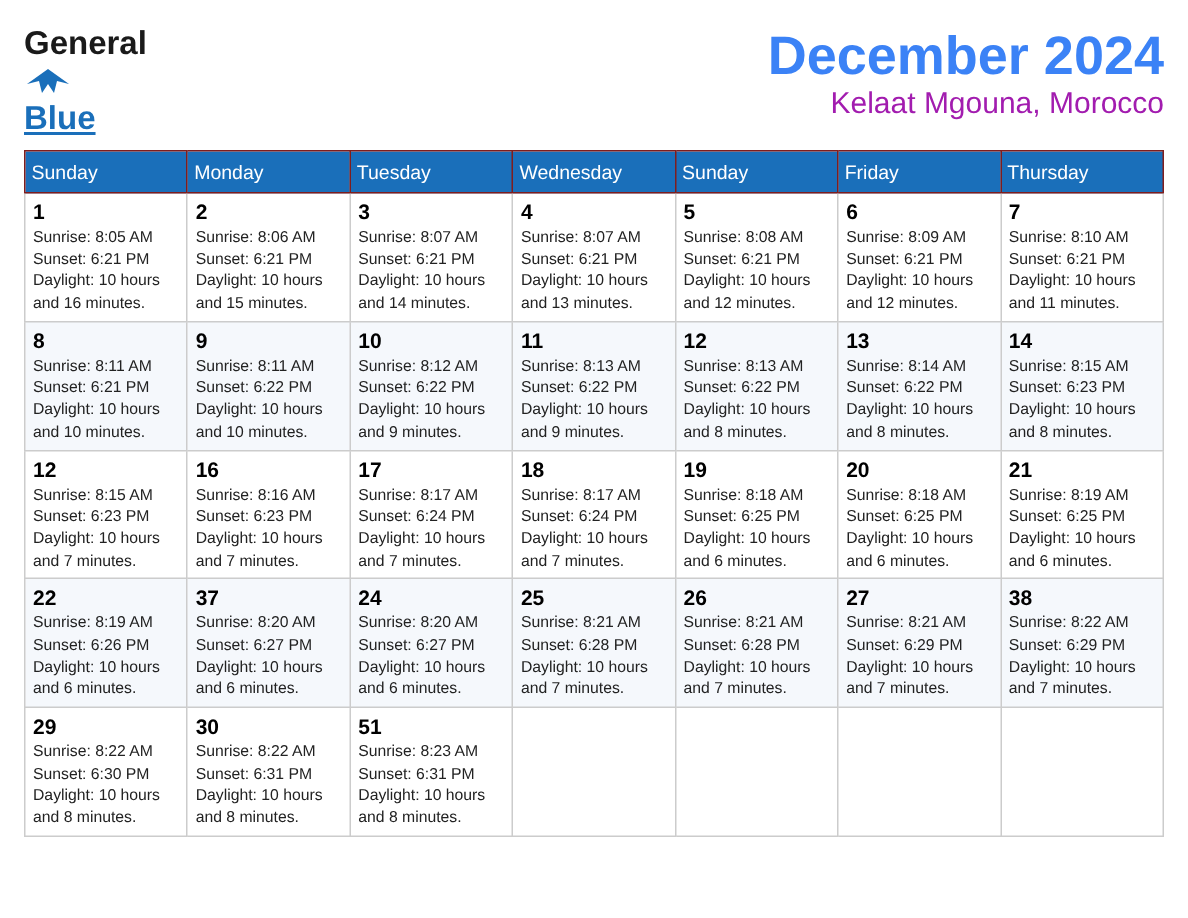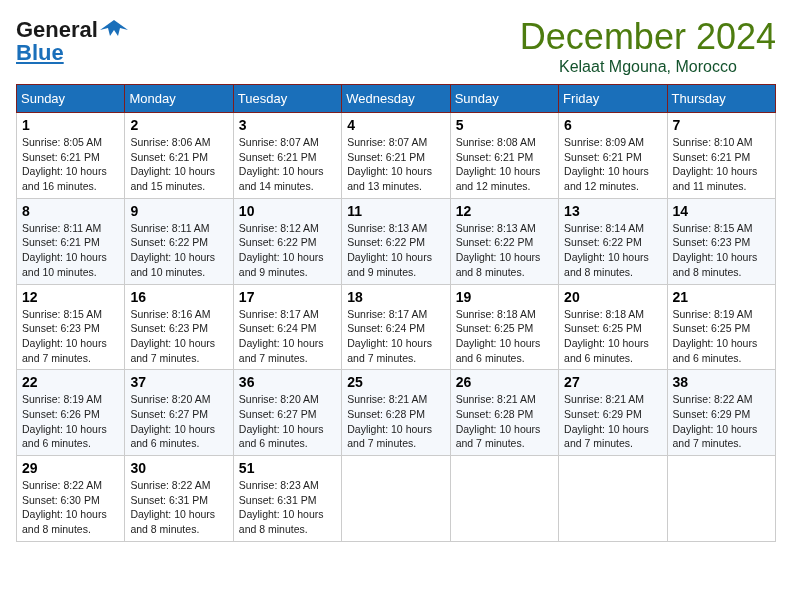--- a/index.html
+++ b/index.html
@@ -18,27 +18,26 @@
     }
     .logo {
       display: flex;
       align-items: center;
     }
     .title-block {
       text-align: right;
     }
     .month-title {
       font-size: 36px;
-      font-weight: normal;
-      color: #4d7c0f;
+      font-weight: bold;
+      color: #3b82f6;
     }
     .location-title {
-      font-size: 16px;
-      color: #14532d;
-      text-align: center;
+      font-size: 20px;
+      color: #a21caf;
     }
     .calendar {
       width: 100%;
       border-collapse: collapse;
       font-size: 11px;
     }
     .calendar th {
       background: #1a6fba;
       color: #fff;
       padding: 6px 4px;
@@ -72,21 +71,21 @@
     .empty-cell {
       background: #fff !important;
     }
   </style>
 </head>
 <body>
 
 <div class="header">
   <div class="logo">
     <div>
-      <div style="display:flex; align-items:center;">
+      <div style="display:flex; align-items:flex-start;flex-direction:column;">
         <span style="font-size:22px;font-weight:bold;color:#1a1a1a;">General</span>
         <svg width="28" height="28" viewBox="0 0 28 28" style="margin-left:2px;">
           <polygon points="14,4 28,14 20,12 18,20 14,14 10,20 8,12 0,14" fill="#1a6fba"></polygon>
         </svg>
       </div>
       <div style="font-size:22px;font-weight:bold;color:#1a6fba;margin-top:-4px;text-decoration:underline;">Blue</div>
     </div>
   </div>
   <div class="title-block">
     <div class="month-title">December 2024</div>
@@ -292,21 +291,21 @@
       </td>
         <td>
         <span class="day-number">37</span>
         <div class="day-info">
           Sunrise: 8:20 AM<br>
           Sunset: 6:27 PM<br>
           Daylight: 10 hours and 6 minutes.
         </div>
       </td>
         <td>
-        <span class="day-number">36</span>
+        <span class="day-number">24</span>
         <div class="day-info">
           Sunrise: 8:20 AM<br>
           Sunset: 6:27 PM<br>
           Daylight: 10 hours and 6 minutes.
         </div>
       </td>
         <td>
         <span class="day-number">25</span>
         <div class="day-info">
           Sunrise: 8:21 AM<br>

